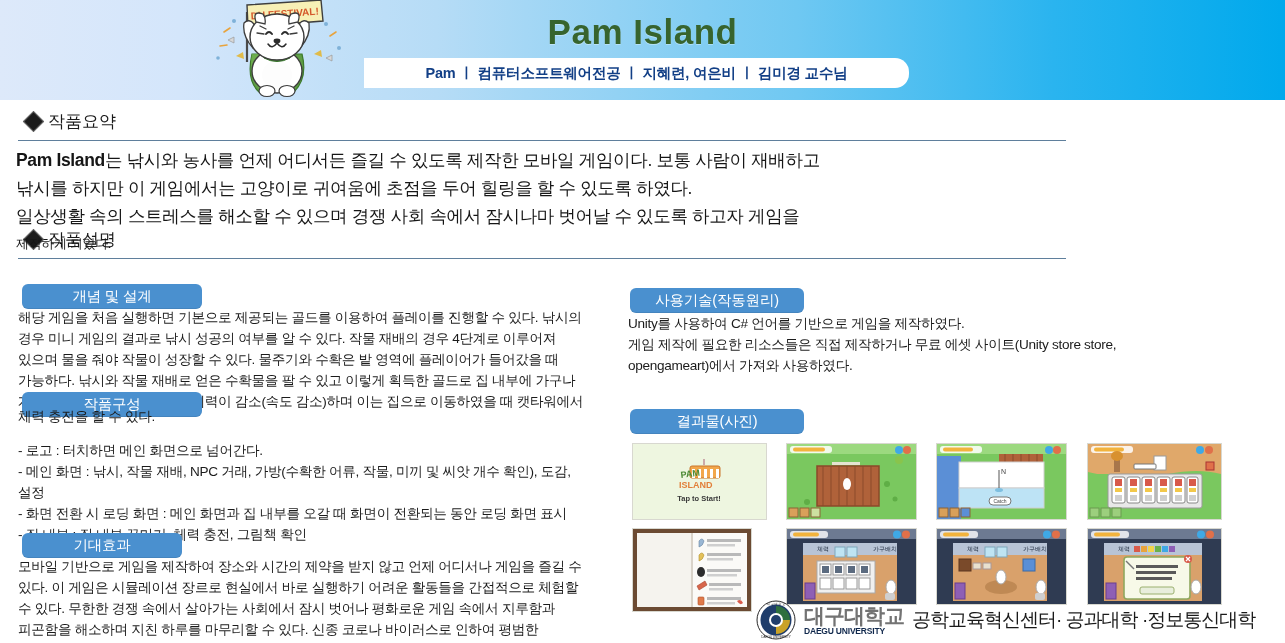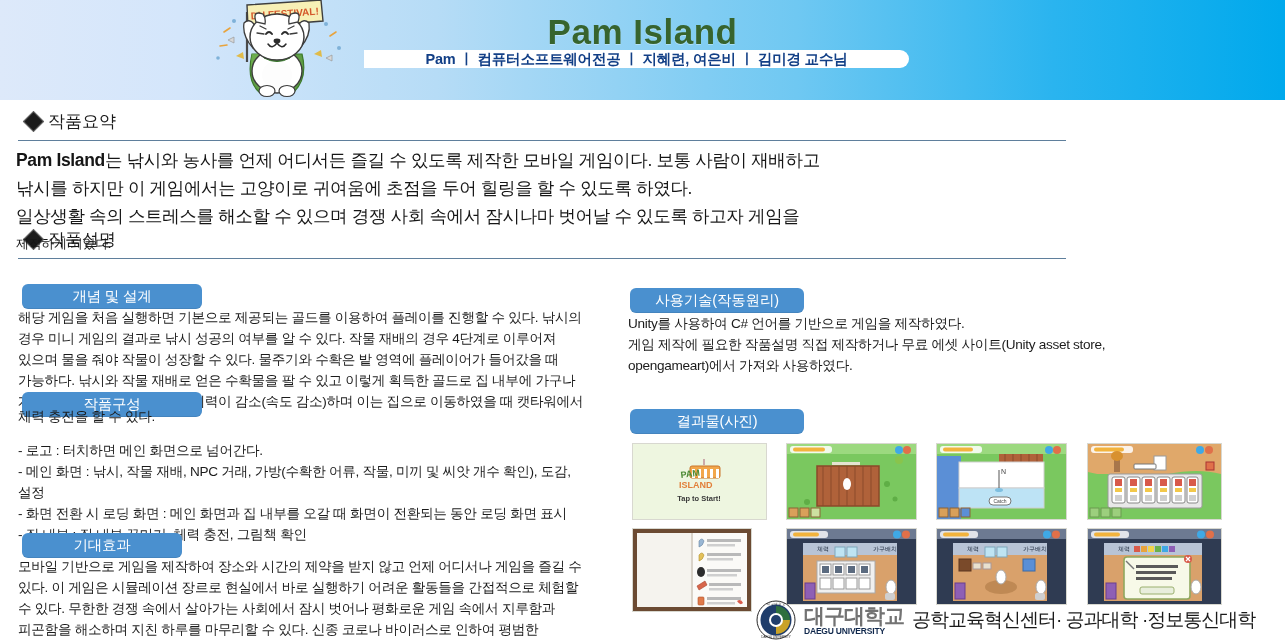--- a/index.html
+++ b/index.html
@@ -17,21 +17,21 @@
     position:absolute;left:0;top:0;width:1285px;height:100px;
     background:linear-gradient(90deg,#dde9fa 0%,#d4e6fb 14%,#b6dcf6 34%,#6fc8f2 62%,#2ab4ef 82%,#00a9ec 100%);
     overflow:hidden;
   }
   .header-title{
     position:absolute;left:0;top:12px;width:1285px;text-align:center;
     font-size:35px;font-weight:bold;color:#37642e;letter-spacing:.5px;
     text-shadow:0 1px 0 rgba(255,255,255,.35);
   }
   .subtitle-bar{
-    position:absolute;left:364px;top:50px;width:545px;height:18px;
+    position:absolute;left:364px;top:58px;width:545px;height:30px;
     background:#ffffff;border-radius:0 14px 14px 0;
     display:flex;align-items:center;justify-content:center;
   }
   .subtitle-bar .sub-text{
     font-size:14.5px;font-weight:bold;color:#123f86;white-space:nowrap;letter-spacing:-.2px;
   }
 
   
   .mascot{position:absolute;left:190px;top:-4px;width:170px;height:104px;}
   .mascot svg{display:block;width:170px;height:104px;}
@@ -232,21 +232,21 @@
     <div class="ln">있다. 이 게임은 시뮬레이션 장르로 현실에서 바로 실행하기 어려운 활동들을 간접적으로 체험할</div>
     <div class="ln">수 있다. 무한한 경쟁 속에서 살아가는 사회에서 잠시 벗어나 평화로운 게임 속에서 지루함과</div>
     <div class="ln">피곤함을 해소하며 지친 하루를 마무리할 수 있다. 신종 코로나 바이러스로 인하여 평범한</div>
     <div class="ln">일상생활을 잃은 현재, 해당 게임을 통하여 NPC와 소통하고 자연 속에서 낚시와 농사를 하며</div>
 
   </div>
 
   <div class="badge" id="badge-tech">사용기술(작동원리)</div>
   <div class="para" id="p-tech">
     <div class="ln">Unity를 사용하여 C# 언어를 기반으로 게임을 제작하였다.</div>
-    <div class="ln">게임 제작에 필요한 작품설명 직접 제작하거나 무료 에셋 사이트(Unity  asset  store,</div>
+    <div class="ln">게임 제작에 필요한 리소스들은 직접 제작하거나 무료 에셋 사이트(Unity  store  store,</div>
     <div class="ln">opengameart)에서 가져와 사용하였다.</div>
   </div>
 
   <div class="badge" id="badge-result">결과물(사진)</div>
 
   <div class="shot" id="shot-1">
     <svg viewBox="0 0 133 75">
       <rect width="133" height="75" fill="#eef6e0"></rect>
       <g transform="translate(40,20)">
         <rect x="17" y="2" width="30" height="12" rx="2" fill="#f2a74b" stroke="#c9762c" stroke-width="1"></rect>

